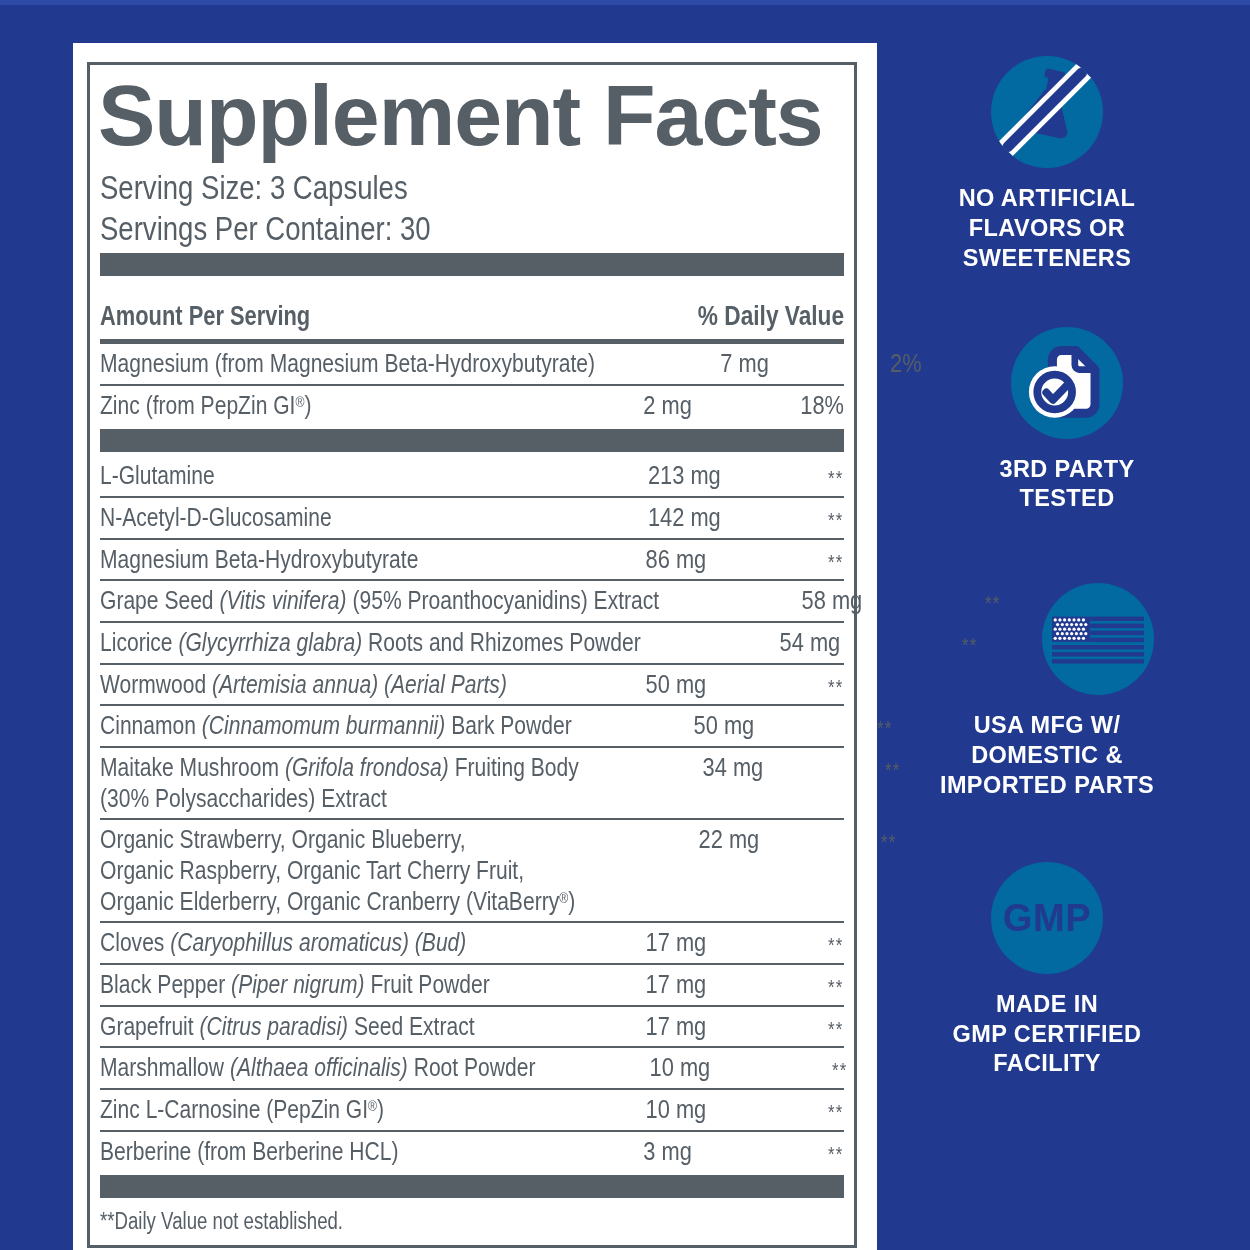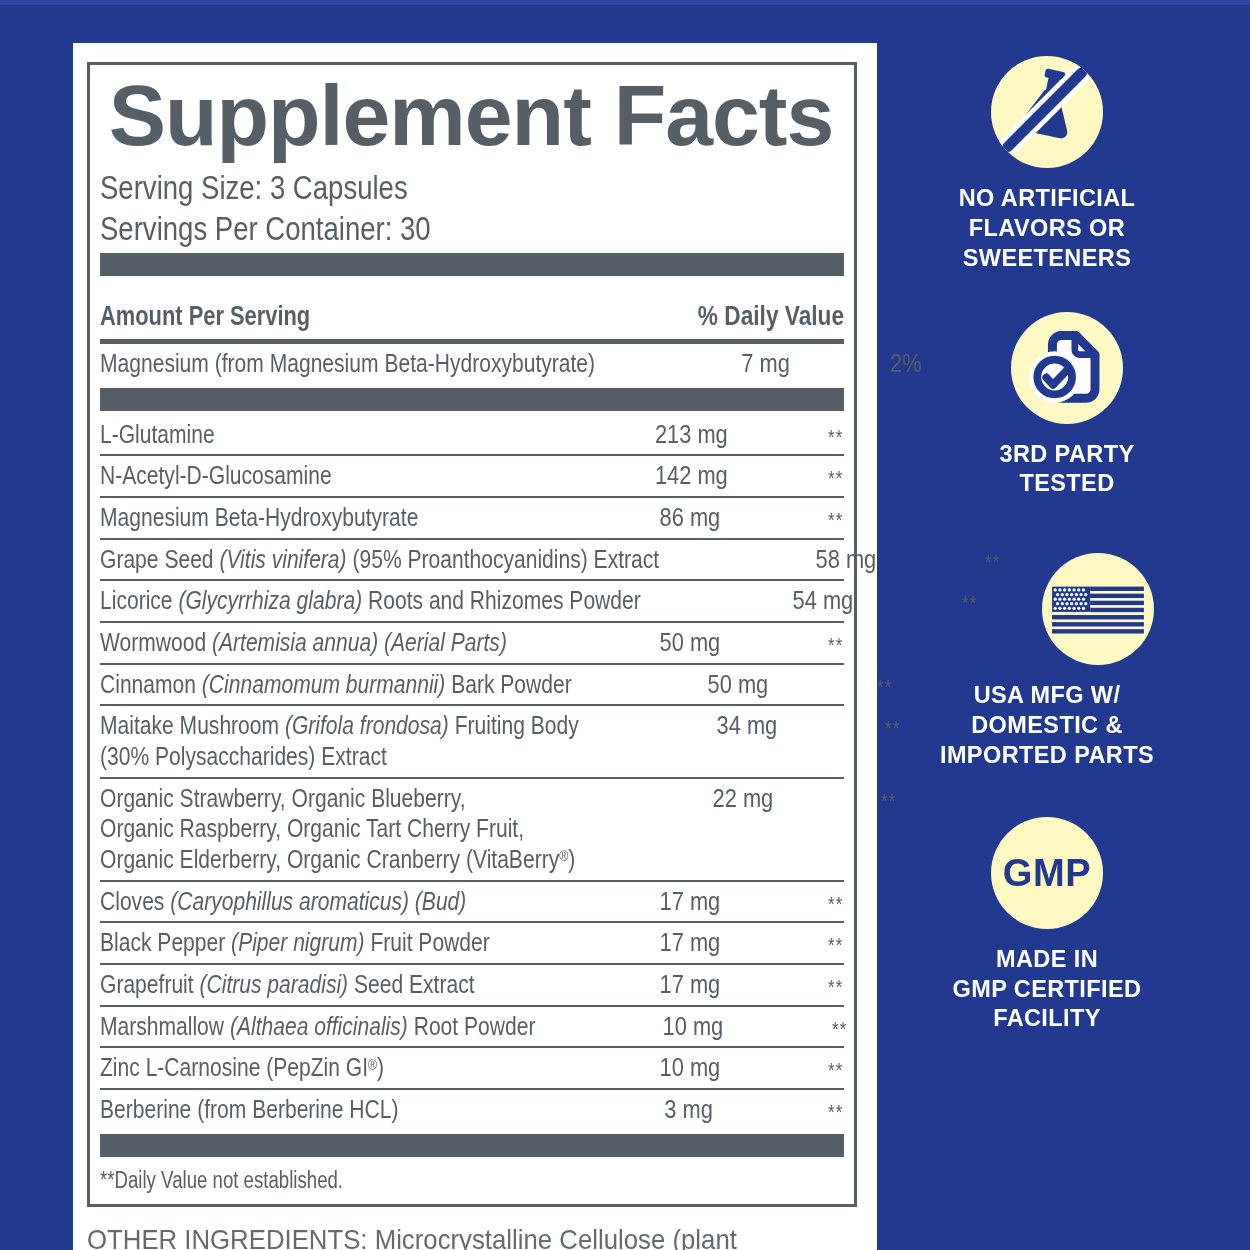--- a/index.html
+++ b/index.html
@@ -12,51 +12,51 @@
   .top-strip{position:absolute;left:0;top:0;width:1250px;height:5px;background:var(--strip,#2d4ba6);}
   
   .card{
     position:absolute;left:73px;top:43px;width:804px;min-height:1160px;
     background:var(--card,#ffffff);box-sizing:border-box;
     padding:19px 20px 18px 14px;color:var(--ink,#565e66);
   }
   .sf-table{border:3px solid var(--ink,#565e66);padding:6px 10px 8px 10px;}
   .sf-title{
     font-size:86px;font-weight:bold;letter-spacing:-1px;line-height:.98;
-    margin:2px 0 10px -2px;white-space:nowrap;color:var(--ink,#565e66);text-align:center;
+    margin:2px 0 10px -2px;white-space:nowrap;color:var(--ink,#565e66);
   }
   .sq{display:inline-block;transform:scaleX(.81);transform-origin:0 50%;white-space:nowrap;}
   .sqr{display:inline-block;transform:scaleX(.84);transform-origin:100% 50%;white-space:nowrap;}
   .sq2{display:inline-block;transform:scaleX(.92);transform-origin:0 50%;}
   .sf-serving{font-size:34px;line-height:1.2;}
   .bar{height:23px;background:var(--ink,#565e66);margin:4px 0;}
   .sf-header{display:flex;justify-content:space-between;font-weight:bold;font-size:27px;padding:6px 0 7px;margin-top:19px;}
   .thick-line{height:5px;background:var(--ink,#565e66);}
   .sf-row{display:flex;align-items:flex-start;padding:4px 0 5px;font-size:26px;line-height:1.18;}
   .sf-row + .sf-row{border-top:2.5px solid var(--ink,#565e66);}
   .cell-name{flex:1;white-space:nowrap;transform:scaleX(.81);transform-origin:0 50%;}
-  .cell-amt{flex:none;width:100px;text-align:center;}
+  .cell-amt{flex:none;width:100px;text-align:left;}
   .cell-dv{flex:none;width:110px;text-align:right;}
   .cell-dv.note .sqr{font-size:20px;letter-spacing:1.5px;position:relative;top:1px;}
   .it{font-style:italic;}
   .reg{font-size:.58em;position:relative;top:-.45em;}
   .sf-footnote{padding:6px 0 2px;font-size:23px;}
   
   .lower{color:var(--ink2,#626a72);}
   .lower p{margin:16px 0 0;font-size:28px;line-height:1.18;}
   
   .badges{
     position:absolute;left:930px;top:56px;width:234px;
-    display:flex;flex-direction:column;align-items:center;text-align:center;
+    display:flex;flex-direction:column;align-items:center;text-align:center;gap:15px;
   }
   .badge-group{display:flex;flex-direction:column;align-items:center;}
   .badge-group:nth-child(1){margin-bottom:38px;}
   .badge-group:nth-child(2){margin-bottom:54px;margin-left:40px;}
   .badge-group:nth-child(3){margin-bottom:46px;align-items:flex-end;}
-  .badge-circle{width:112px;height:112px;border-radius:50%;background:#fef9c3;overflow:hidden;}
+  .badge-circle{width:112px;height:112px;border-radius:50%;background:#0369a1;overflow:hidden;}
   .badge-circle svg{display:block;width:112px;height:112px;}
   .badge-label{
     margin-top:16px;color:var(--badge-text,#ffffff);font-weight:bold;
     font-size:23.5px;line-height:1.27;letter-spacing:.4px;white-space:nowrap;
   }
 </style>
 </head>
 <body>
 
 <div class="top-strip"></div>
@@ -70,20 +70,25 @@
     <div class="sf-header">
       <span><span class="sq">Amount Per Serving</span></span>
       <span><span class="sqr">% Daily Value</span></span>
     </div>
     <div class="thick-line"></div>
     <div id="rows">
         <div class="sf-row">
           <div class="cell-name"><span>Magnesium (from Magnesium Beta-Hydroxybutyrate)</span></div>
           <div class="cell-amt"><span class="sqr">7 mg</span></div>
           <div class="cell-dv"><span class="sqr">2%</span></div>
+        </div>
+        <div class="sf-row">
+          <div class="cell-name"><span>Zinc (from PepZin GI</span><span class="reg">®</span><span>)</span></div>
+          <div class="cell-amt"><span class="sqr">2 mg</span></div>
+          <div class="cell-dv"><span class="sqr">18%</span></div>
         </div>
         <div class="bar"></div>
         <div class="sf-row">
           <div class="cell-name"><span>L-Glutamine</span></div>
           <div class="cell-amt"><span class="sqr">213 mg</span></div>
           <div class="cell-dv note"><span class="sqr">**</span></div>
         </div>
         <div class="sf-row">
           <div class="cell-name"><span>N-Acetyl-D-Glucosamine</span></div>
           <div class="cell-amt"><span class="sqr">142 mg</span></div>

